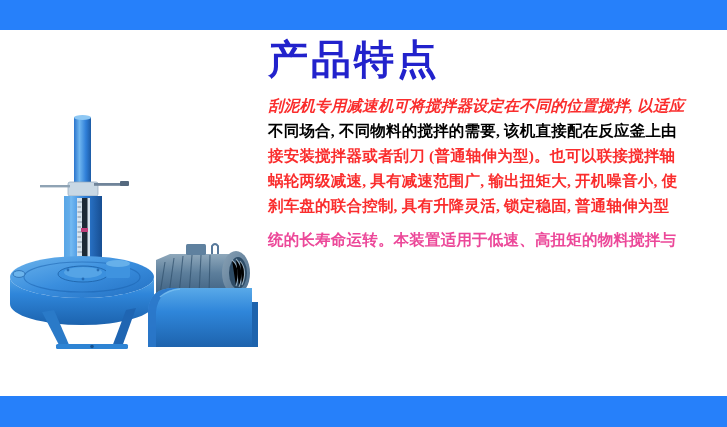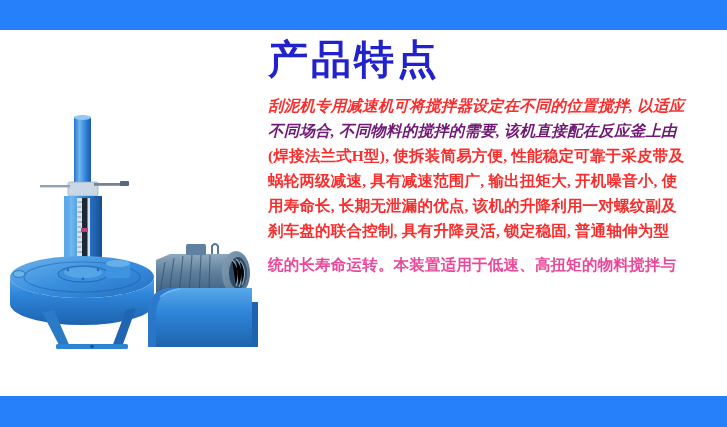--- a/index.html
+++ b/index.html
@@ -199,22 +199,21 @@
       </g>
     </svg>
   </div>
 
   <div id="content">
 
     <h1 id="title" style="color: rgb(34, 34, 204);">产品特点</h1>
 
     <ul id="body-text">
       <li style="color: rgb(250, 45, 45); font-style: italic;">刮泥机专用减速机可将搅拌器设定在不同的位置搅拌, 以适应</li>
-      <li style="color: #701a75; font-style: italic;">不同场合, 不同物料的搅拌的需要, 该机直接配在反应釜上由</li>
-      <li style="color: rgb(250, 45, 45);">(焊接法兰式H型), 使拆装简易方便, 性能稳定可靠于采皮带及</li>
+      <li style="color: #000000;">不同场合, 不同物料的搅拌的需要, 该机直接配在反应釜上由</li>
+      <li style="color: rgb(250, 45, 45);">接安装搅拌器或者刮刀 (普通轴伸为型)。也可以联接搅拌轴</li>
       <li style="color: rgb(250, 45, 45);">蜗轮两级减速, 具有减速范围广, 输出扭矩大, 开机噪音小, 使</li>
-      <li style="color: rgb(250, 45, 45);">用寿命长, 长期无泄漏的优点, 该机的升降利用一对螺纹副及</li>
       <li style="color: rgb(250, 45, 45);">刹车盘的联合控制, 具有升降灵活, 锁定稳固, 普通轴伸为型</li>
       <li style="color: #ec4899; margin-top: 9px;">统的长寿命运转。本装置适用于低速、高扭矩的物料搅拌与</li>
     </ul>
 
   </div>
 </div>
 
 </body></html>

